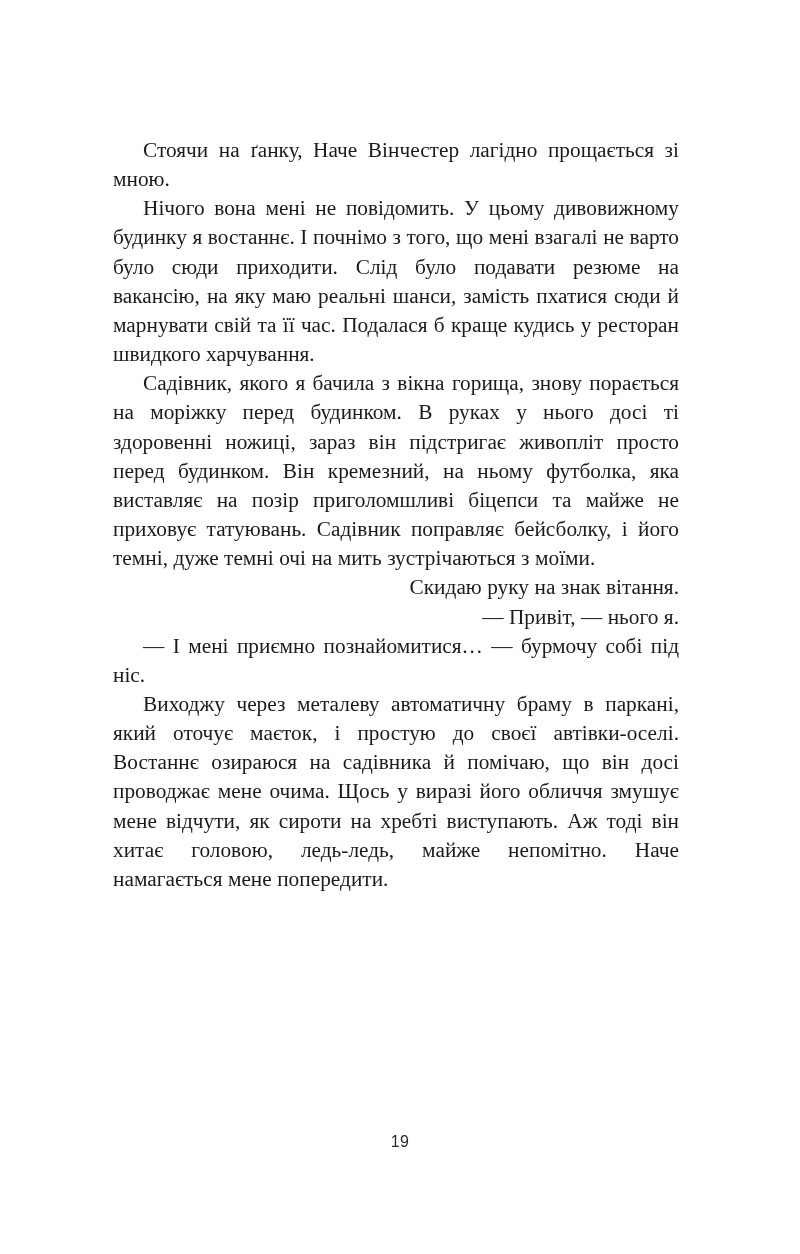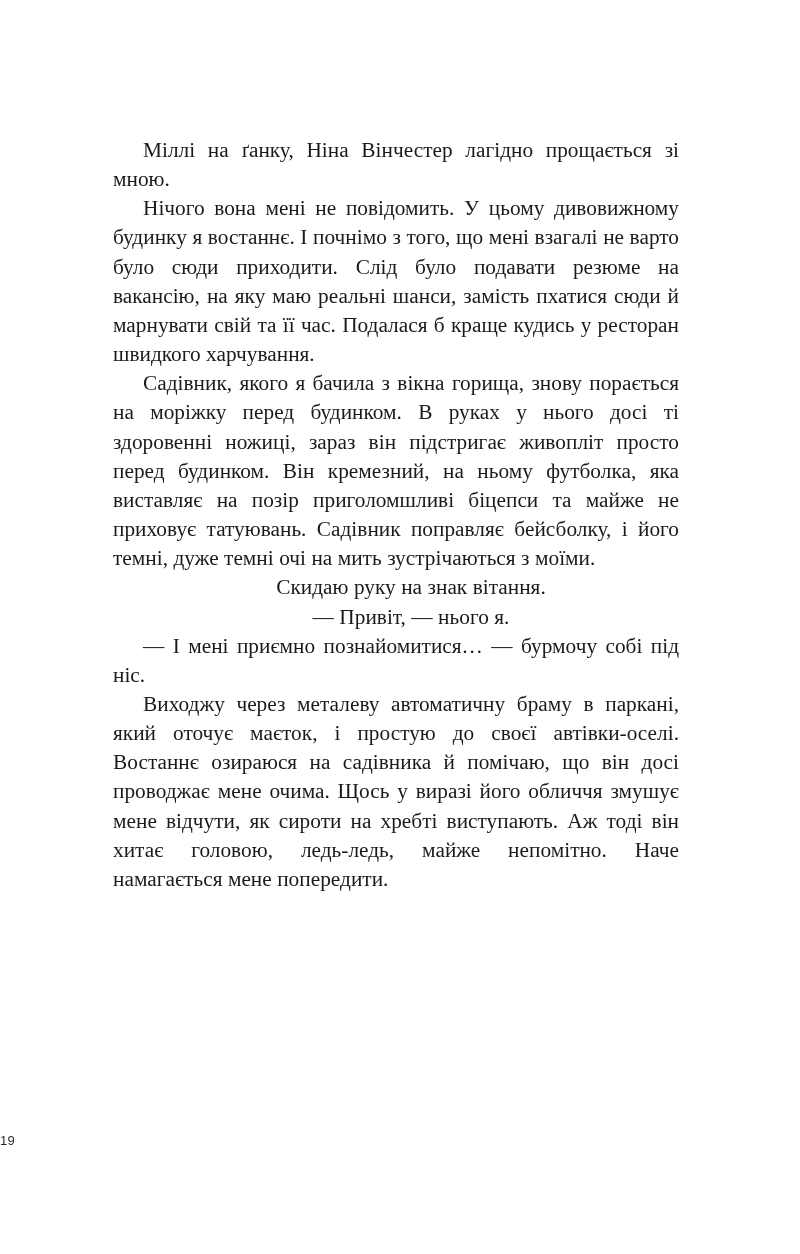--- a/index.html
+++ b/index.html
@@ -41,41 +41,42 @@
     text-justify: inter-word;
     text-indent: 30px;
     hyphens: manual;
     -webkit-hyphens: manual;
     word-spacing: 0.1px;
     letter-spacing: 0.02px;
   }
 
   
   .para.short-last {
-    text-align: center;
+    text-align: right;
   }
 
   .page-number {
     position: absolute;
     left: 0;
     top: 1133px;
     width: 800px;
+    text-align: center;
     font-family: "Liberation Sans", "DejaVu Sans", sans-serif;
-    font-size: 13px;
+    font-size: 16px;
     color: #2b2b2b;
     letter-spacing: 0.3px;
   }
 </style>
 </head>
 <body>
 
 <div class="page">
 
   <div class="text-block">
-    <p class="para">Міллі на ґанку, Ніна Вінчестер лагідно прощається зі мною.</p>
+    <p class="para">Стоячи на ґанку, Наче Вінчестер лагідно прощається зі мною.</p>
     <p class="para">Нічого вона мені не повідомить. У цьому дивовижному будинку я востаннє. І почнімо з того, що мені взагалі не варто було сюди приходити. Слід було подавати резюме на вакансію, на яку маю реальні шанси, замість пхатися сюди й марнувати свій та її час. Подалася б краще кудись у ресторан швидкого харчування.</p>
     <p class="para">Садівник, якого я бачила з вікна горища, знову порається на моріжку перед будинком. В руках у нього досі ті здоровенні ножиці, зараз він підстригає живопліт просто перед будинком. Він кремезний, на ньому футболка, яка виставляє на позір приголомшливі біцепси та майже не приховує татуювань. Садівник поправляє бейсболку, і його темні, дуже темні очі на мить зустрічаються з моїми.</p>
     <p class="para short-last">Скидаю руку на знак вітання.</p>
     <p class="para short-last">— Привіт, — нього я.</p>
     <p class="para">— І мені приємно познайомитися… — бурмочу собі під ніс.</p>
     <p class="para">Виходжу через металеву автоматичну браму в паркані, який оточує маєток, і простую до своєї автівки-оселі. Востаннє озираюся на садівника й помічаю, що він досі проводжає мене очима. Щось у виразі його обличчя змушує мене відчути, як сироти на хребті виступають. Аж тоді він хитає головою, ледь-ледь, майже непомітно. Наче намагається мене попередити.</p>
   </div>
 
   <div class="page-number">19</div>
 

